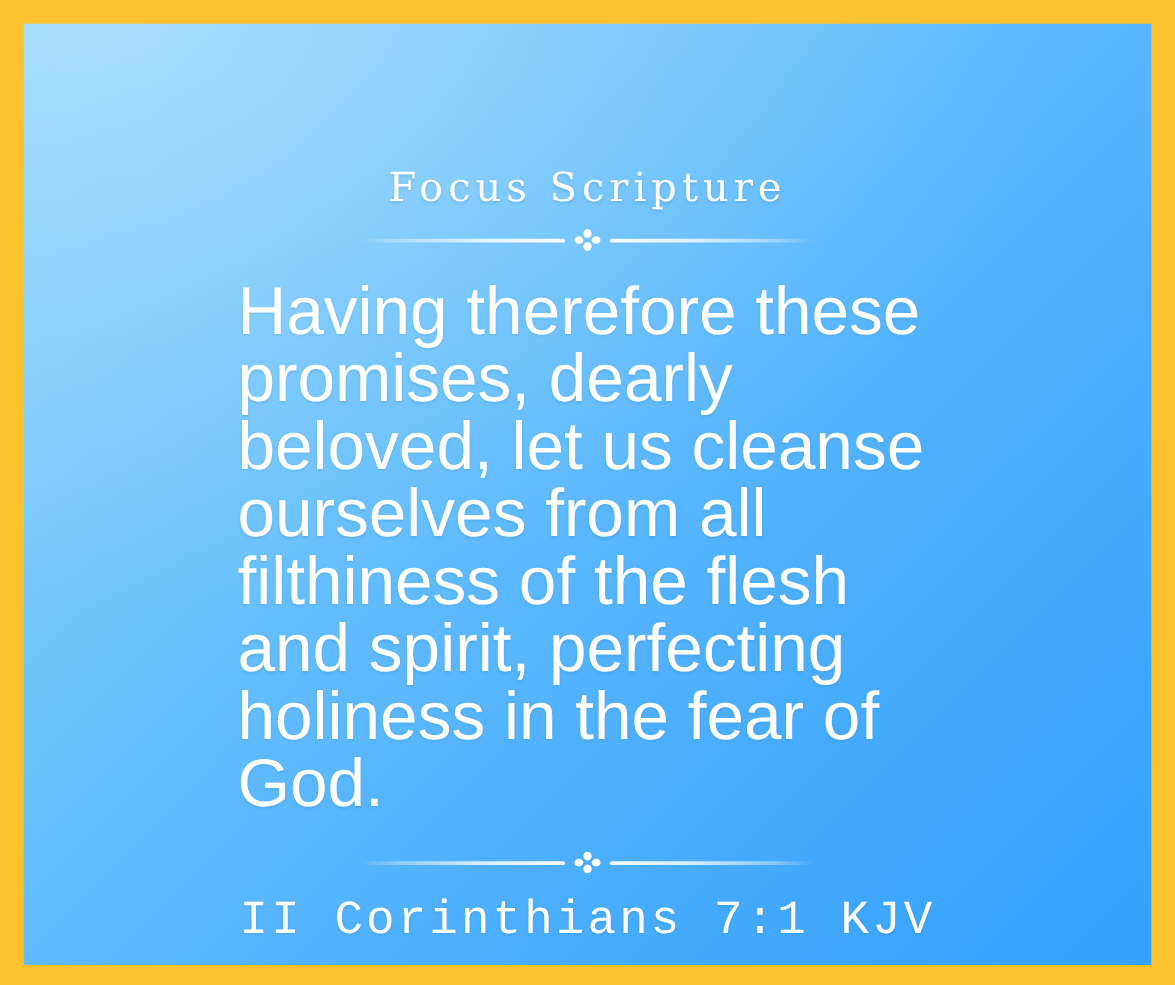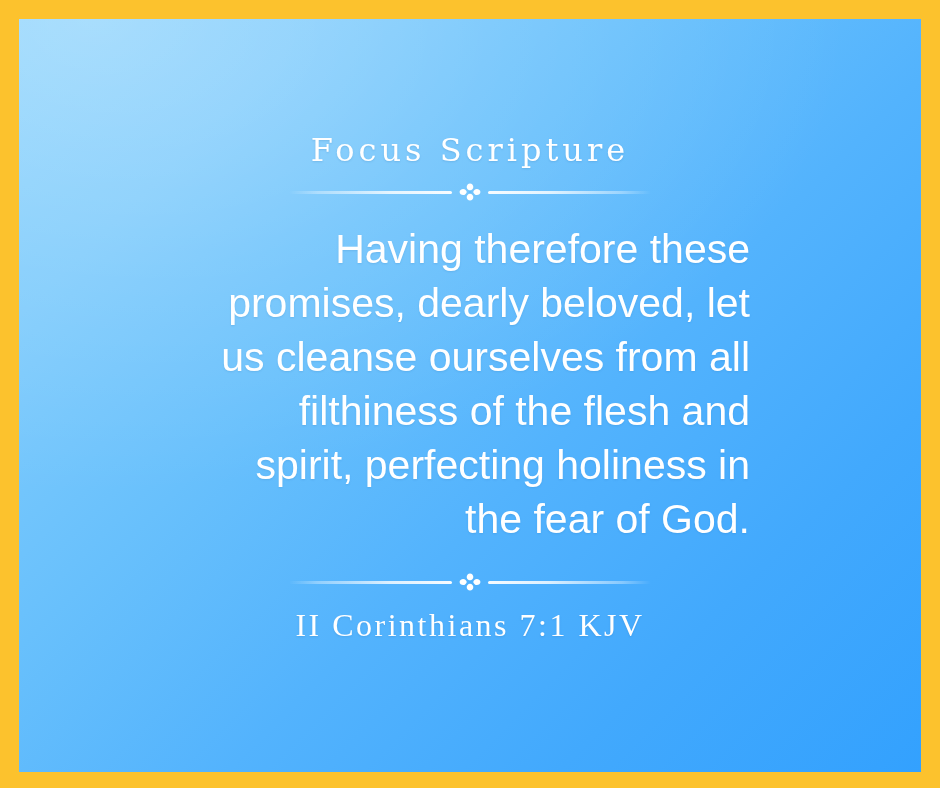--- a/index.html
+++ b/index.html
@@ -116,34 +116,34 @@
     margin: 0 5px;
     display: flex;
     align-items: center;
     justify-content: center;
   }
   .ornament svg { display: block; }
 
   .verse {
     margin-top: 20px;
     width: 560px;
-    text-align: right;
+    text-align: left;
     font-family: "Liberation Sans", sans-serif;
     font-weight: 400;
-    font-size: 41px;
+    font-size: 54px;
     line-height: 54px;
     color: #ffffff;
     text-shadow: 0 1px 2px rgba(40,110,170,0.18);
   }
 
   .citation {
     margin-top: 14px;
-    font-family: Liberation Serif, serif;
+    font-family: Liberation Mono, monospace;
     font-weight: 400;
-    font-size: 32px;
+    font-size: 38px;
     line-height: 1.2;
     letter-spacing: 2.5px;
     color: #ffffff;
     text-shadow: 0 1px 2px rgba(40,110,170,0.22);
     white-space: nowrap;
   }
 </style>
 </head>
 <body>
 

